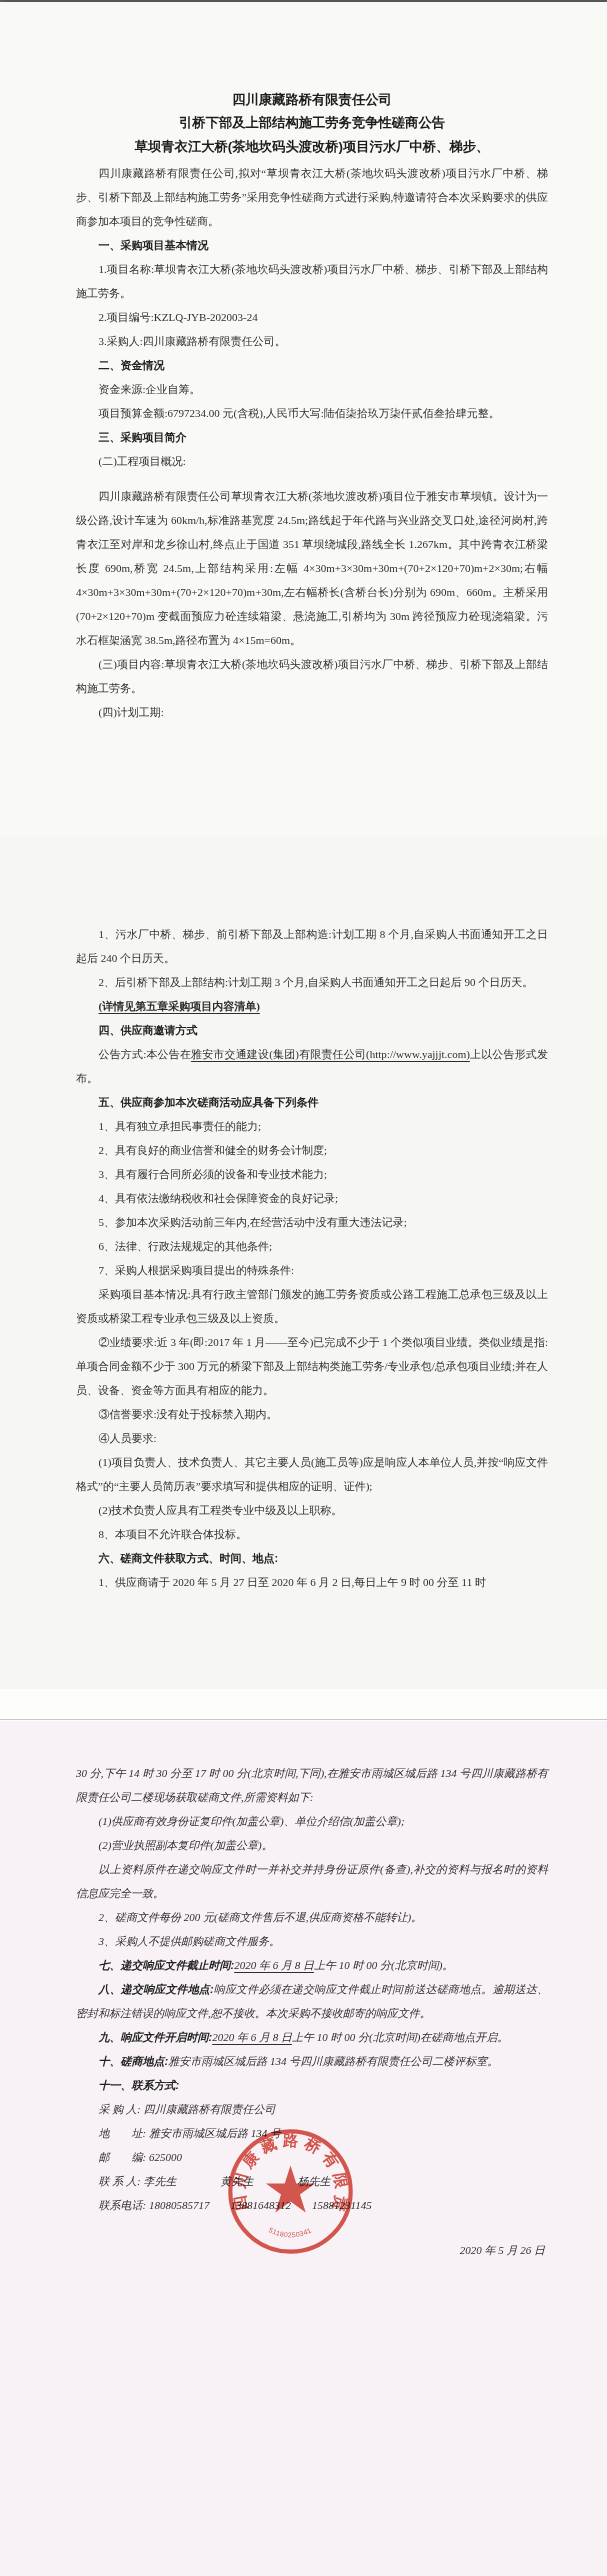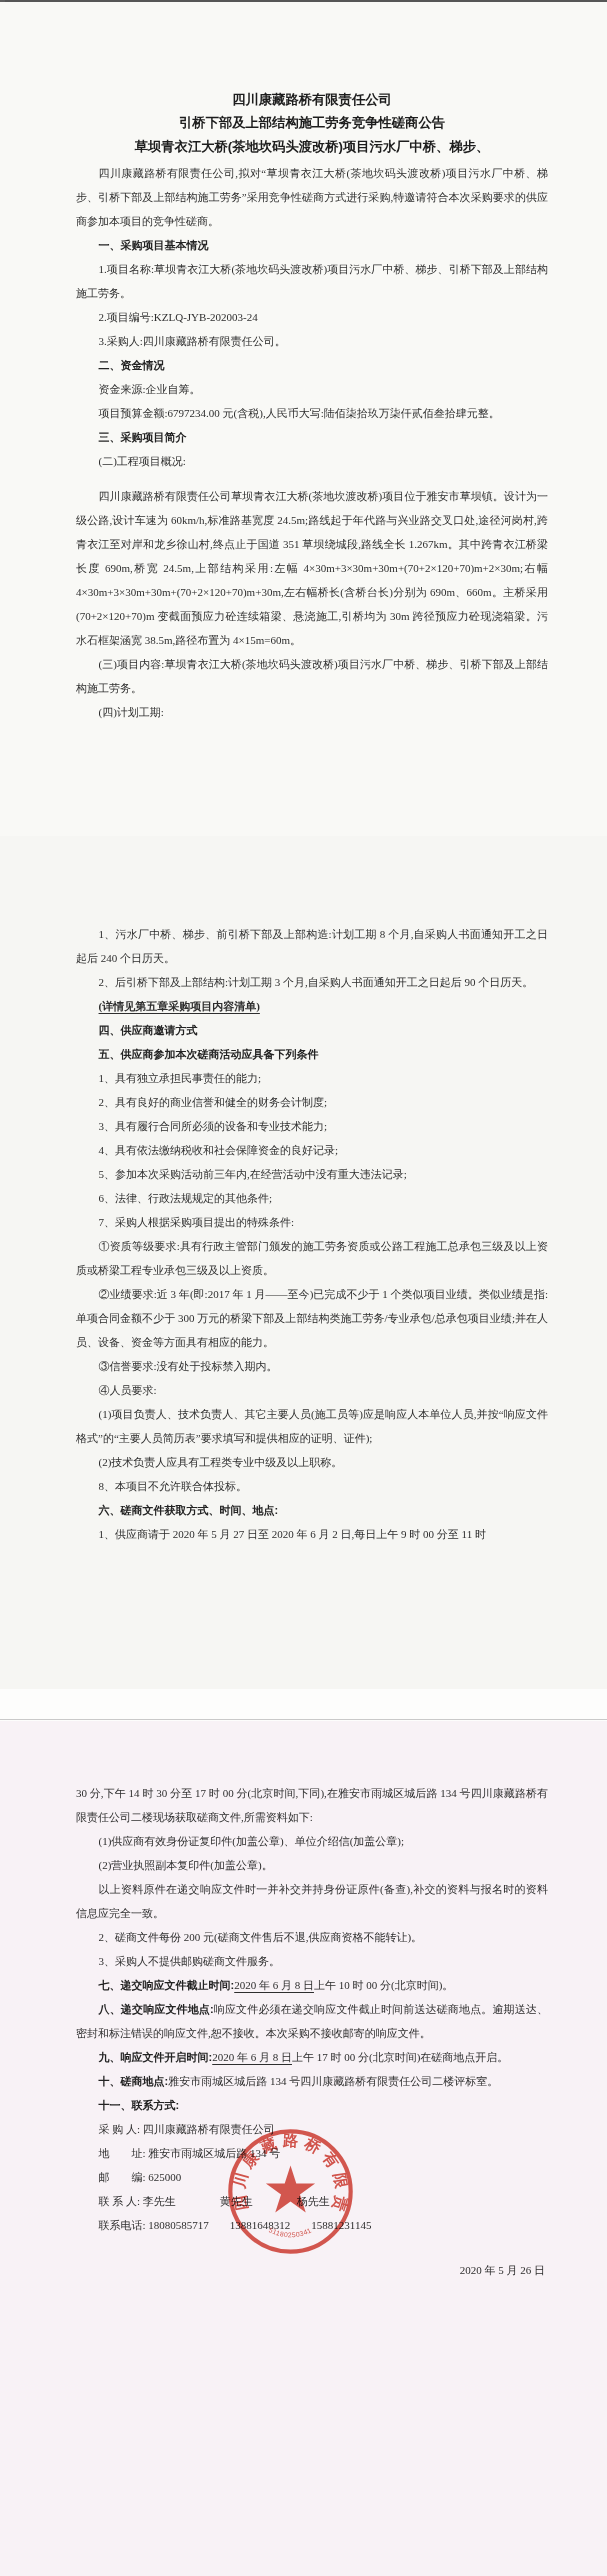--- a/index.html
+++ b/index.html
@@ -4,21 +4,21 @@
 <style>
   html,body{margin:0;padding:0;}
   body{
     width:607px;height:2576px;position:relative;background:#fdfdfc;
     font-family:"Liberation Serif","DejaVu Serif",serif;color:#2e2e2e;
     overflow:hidden;
   }
   .page{position:absolute;left:0;width:607px;box-sizing:border-box;}
   #page1{top:1.5px;height:856px;background:#f9f9f6;padding:86px 59px 0 76px;}
   #page2{top:836px;height:853px;background:#f6f6f3;padding:86px 59px 0 76px;}
-  #page3{top:1721px;height:855px;background:#f8f2f6;padding:60px 59px 0 76px;}
+  #page3{top:1721px;height:855px;background:#f8f2f6;padding:40px 59px 0 76px;font-style:italic;}
   .sep{position:absolute;left:0;width:607px;height:0.8px;background:#c9c9c9;}
   #sep1{top:862px;} #sep2{top:1719px;}
   .top-edge{position:absolute;top:0;left:0;width:607px;height:1.5px;background:#565656;}
   .corner-mark{position:absolute;top:0;left:0;width:4.6px;height:21px;background:#5f5f5f;}
   .edge-mark{position:absolute;top:59px;left:0;width:4.6px;height:26px;background:#ababab;}
 
   .t{margin:0;font-size:11px;line-height:24px;text-align:justify;}
   .ind{text-indent:2.05em;}
   .title{font-size:13.3px;line-height:23.5px;font-weight:bold;text-align:center;
          font-family:"Liberation Sans","DejaVu Sans",sans-serif;color:#1d1d1d;text-indent:0;}
@@ -64,29 +64,30 @@
   <p class="t ind">(四)计划工期:</p>
 </div>
 
 <div class="sep" id="sep1"></div>
 
 <div class="page" id="page2">
   <p class="t ind">1、污水厂中桥、梯步、前引桥下部及上部构造:计划工期 8 个月,自采购人书面通知开工之日起后 240 个日历天。</p>
   <p class="t ind">2、后引桥下部及上部结构:计划工期 3 个月,自采购人书面通知开工之日起后 90 个日历天。</p>
   <p class="t ind"><span class="note">(详情见第五章采购项目内容清单)</span></p>
   <p class="t ind h">四、供应商邀请方式</p>
+  <p class="t ind"><span>公告方式:本公告在</span><span class="u">雅安市交通建设(集团)有限责任公司(http://www.yajjjt.com)</span><span>上以公告形式发布。</span></p>
   <p class="t ind h">五、供应商参加本次磋商活动应具备下列条件</p>
   <p class="t ind">1、具有独立承担民事责任的能力;</p>
   <p class="t ind">2、具有良好的商业信誉和健全的财务会计制度;</p>
   <p class="t ind">3、具有履行合同所必须的设备和专业技术能力;</p>
   <p class="t ind">4、具有依法缴纳税收和社会保障资金的良好记录;</p>
   <p class="t ind">5、参加本次采购活动前三年内,在经营活动中没有重大违法记录;</p>
   <p class="t ind">6、法律、行政法规规定的其他条件;</p>
   <p class="t ind">7、采购人根据采购项目提出的特殊条件:</p>
-  <p class="t ind">①资质等级要求:具有行政主管部门颁发的施工劳务资质或公路工程施工总承包三级及以上资质或桥梁工程专业承包三级及以上资质。</p>
+  <p class="t ind">采购项目基本情况:具有行政主管部门颁发的施工劳务资质或公路工程施工总承包三级及以上资质或桥梁工程专业承包三级及以上资质。</p>
   <p class="t ind">②业绩要求:近 3 年(即:2017 年 1 月——至今)已完成不少于 1 个类似项目业绩。类似业绩是指:单项合同金额不少于 300 万元的桥梁下部及上部结构类施工劳务/专业承包/总承包项目业绩;并在人员、设备、资金等方面具有相应的能力。</p>
   <p class="t ind">③信誉要求:没有处于投标禁入期内。</p>
   <p class="t ind">④人员要求:</p>
   <p class="t ind">(1)项目负责人、技术负责人、其它主要人员(施工员等)应是响应人本单位人员,并按“响应文件格式”的“主要人员简历表”要求填写和提供相应的证明、证件);</p>
   <p class="t ind">(2)技术负责人应具有工程类专业中级及以上职称。</p>
   <p class="t ind">8、本项目不允许联合体投标。</p>
   <p class="t ind h">六、磋商文件获取方式、时间、地点:</p>
   <p class="t ind">1、供应商请于 2020 年 5 月 27 日至 2020 年 6 月 2 日,每日上午 9 时 00 分至 11 时</p>
 </div>
 
@@ -94,21 +95,21 @@
 
 <div class="page" id="page3">
   <p class="t">30 分,下午 14 时 30 分至 17 时 00 分(北京时间,下同),在雅安市雨城区城后路 134 号四川康藏路桥有限责任公司二楼现场获取磋商文件,所需资料如下:</p>
   <p class="t ind">(1)供应商有效身份证复印件(加盖公章)、单位介绍信(加盖公章);</p>
   <p class="t ind">(2)营业执照副本复印件(加盖公章)。</p>
   <p class="t ind">以上资料原件在递交响应文件时一并补交并持身份证原件(备查),补交的资料与报名时的资料信息应完全一致。</p>
   <p class="t ind">2、磋商文件每份 200 元(磋商文件售后不退,供应商资格不能转让)。</p>
   <p class="t ind">3、采购人不提供邮购磋商文件服务。</p>
   <p class="t ind"><span class="h">七、递交响应文件截止时间:</span><span class="u">2020 年 6 月 8 日</span><span>上午 10 时 00 分(北京时间)。</span></p>
   <p class="t ind"><span class="h">八、递交响应文件地点:</span><span>响应文件必须在递交响应文件截止时间前送达磋商地点。逾期送达、密封和标注错误的响应文件,恕不接收。本次采购不接收邮寄的响应文件。</span></p>
-  <p class="t ind"><span class="h">九、响应文件开启时间:</span><span class="u">2020 年 6 月 8 日</span><span>上午 17 时 00 分(北京时间)在磋商地点开启。</span></p>
+  <p class="t ind"><span class="h">九、响应文件开启时间:</span><span class="u">2020 年 6 月 8 日</span><span>上午 10 时 00 分(北京时间)在磋商地点开启。</span></p>
   <p class="t ind"><span class="h">十、磋商地点:</span><span>雅安市雨城区城后路 134 号四川康藏路桥有限责任公司二楼评标室。</span></p>
   <p class="t ind h">十一、联系方式:</p>
   <p class="t ind contact"><span>采 购 人: </span><span>四川康藏路桥有限责任公司</span></p>
   <p class="t ind contact"><span>地　　址: </span><span>雅安市雨城区城后路 134 号</span></p>
   <p class="t ind contact"><span>邮　　编: </span><span>625000</span></p>
   <p class="t ind contact"><span>联 系 人: </span><span>李先生</span><span class="gap-wide">黄先生</span><span class="gap-wide">杨先生</span></p>
   <p class="t ind contact"><span>联系电话: </span><span>18080585717</span><span class="gap">13881648312</span><span class="gap">15881231145</span></p>
   <p class="t date-line">2020 年 5 月 26 日</p>
 </div>
 

